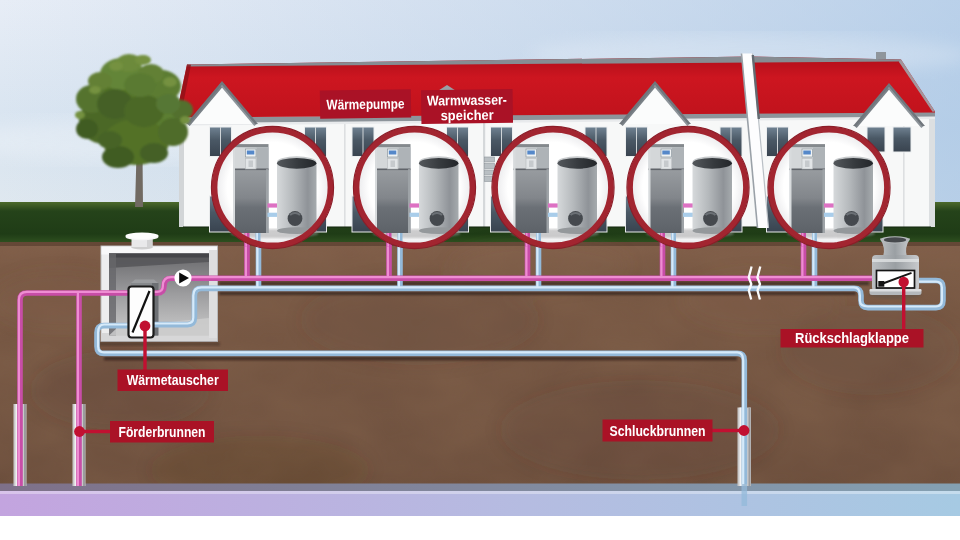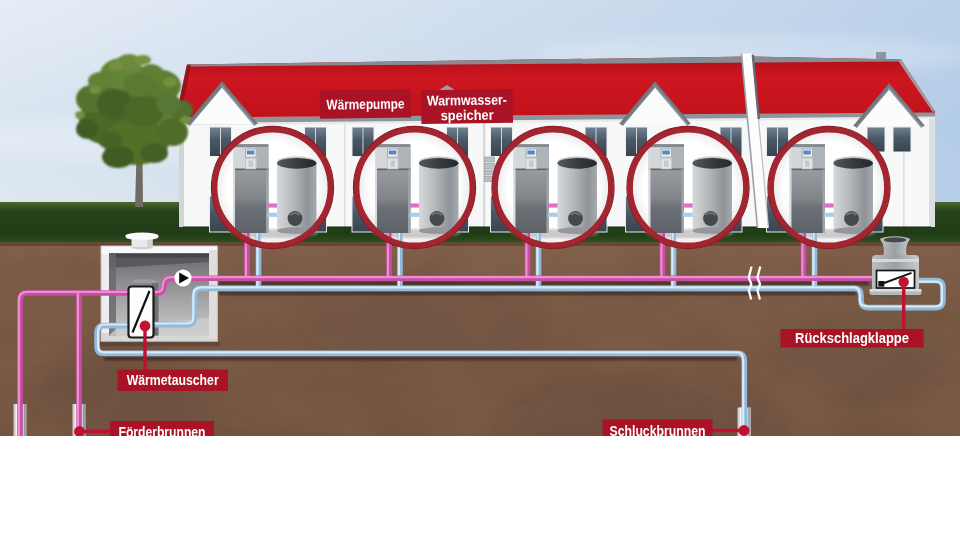--- a/index.html
+++ b/index.html
@@ -1,16 +1,16 @@
 <!DOCTYPE html>
 <html><head>
 <meta charset="utf-8">
 <style>
 html,body{margin:0;padding:0;background:#fff}
-#scene{position:relative;width:960px;height:436px;overflow:hidden;font-family:"Liberation Sans",sans-serif}
+#scene{position:relative;width:960px;height:516px;overflow:hidden;font-family:"Liberation Sans",sans-serif}
 </style>
 </head>
 <body>
 <div id="scene">
 <svg width="960" height="540" viewBox="0 0 960 540">
 <defs>
 <linearGradient id="skyG" x1="0" y1="0" x2="0" y2="1">
  <stop offset="0" stop-color="#e7edf6"></stop>
           <stop offset="0.5" stop-color="#d8e4f0"></stop>
           <stop offset="1" stop-color="#e3eaef"></stop>

